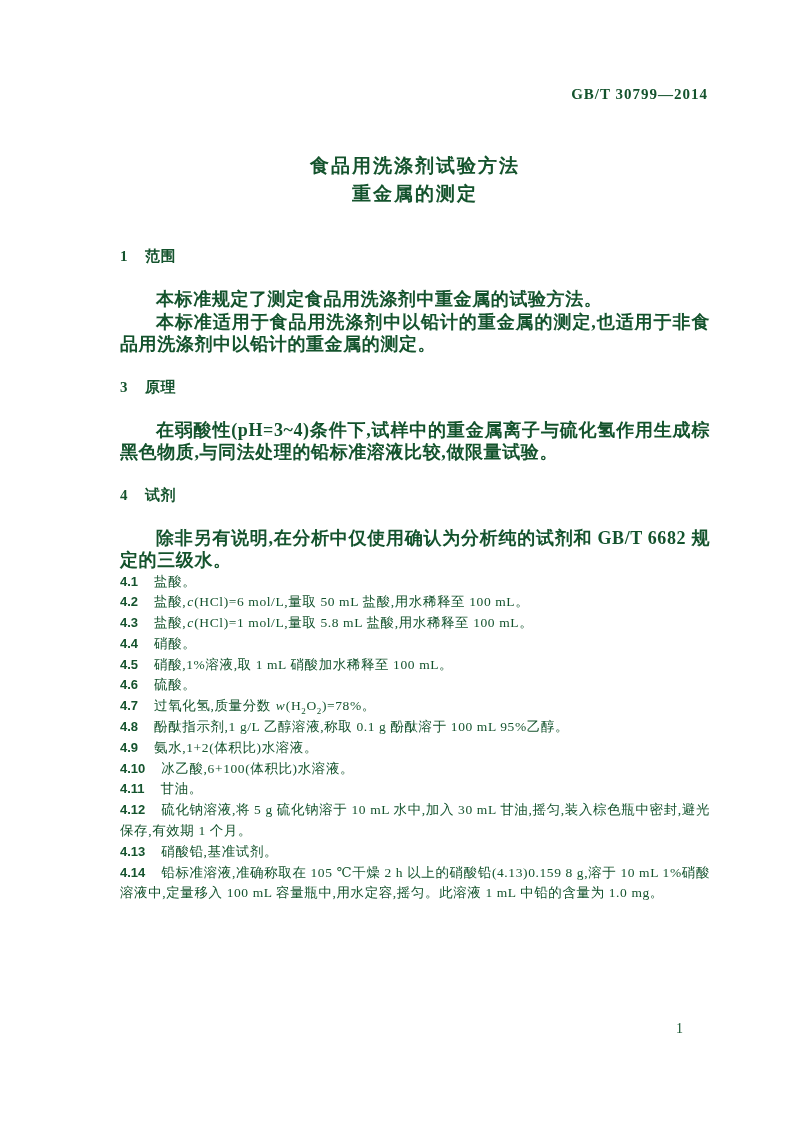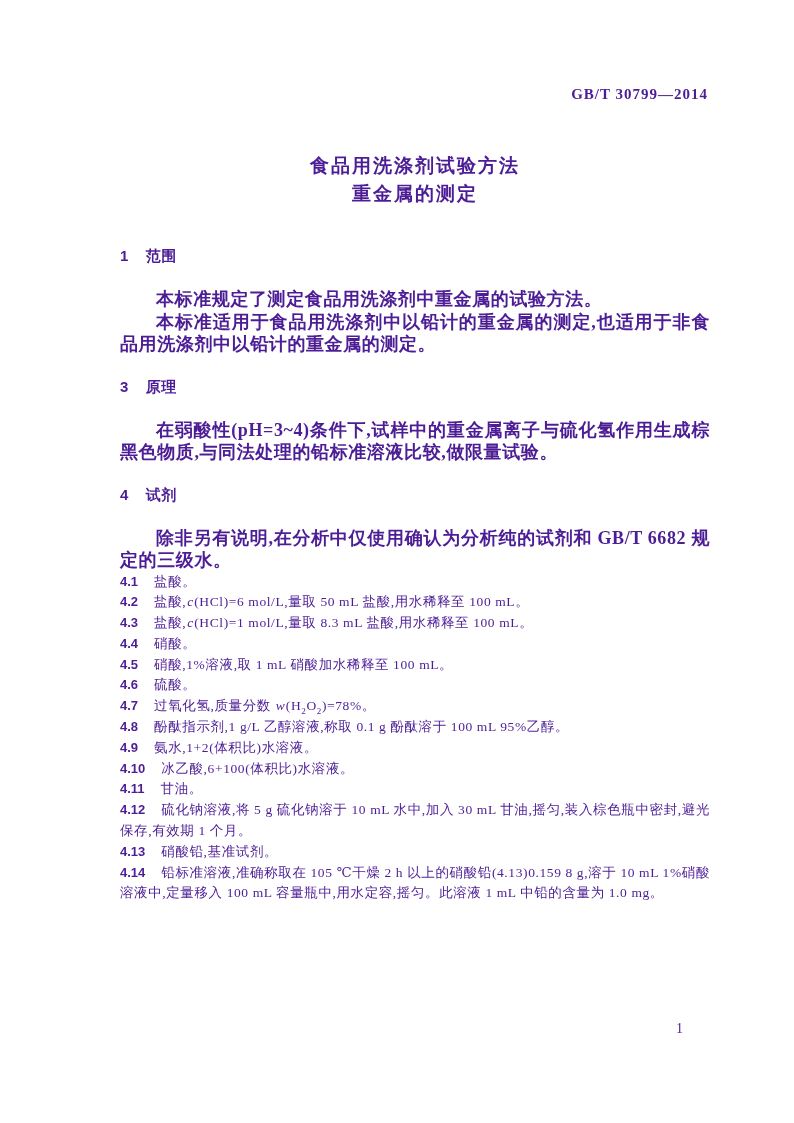--- a/index.html
+++ b/index.html
@@ -1,21 +1,21 @@
 <!DOCTYPE html>
 <html lang="zh"><head>
 <meta charset="utf-8">
 <style>
   html, body { margin: 0; padding: 0; background: #ffffff; }
   .page {
     position: relative;
     width: 794px;
     height: 1123px;
     background: #ffffff;
-    color: #4c1d95;
+    color: #14532d;
     font-family: "Liberation Serif", "DejaVu Serif", serif;
     overflow: hidden;
   }
   .header-code {
     position: absolute;
     top: 86px;
     right: 86px;
     font-family: "Liberation Serif", "DejaVu Serif", serif;
     font-weight: bold;
     font-size: 15px;
@@ -26,21 +26,21 @@
   }
   .title-block {
     text-align: center;
     font-family: "Liberation Sans", "DejaVu Sans", sans-serif;
     font-weight: bold;
     font-size: 19px;
     line-height: 28px;
     letter-spacing: 2px;
   }
   .section-heading {
-    font-family: Liberation Sans, sans-serif;
+    font-family: Liberation Serif, serif;
     font-weight: bold;
     font-size: 15px;
     line-height: 22px;
     letter-spacing: 0.5px;
     margin: 20px 0 21px 0;
   }
   .section:first-child .section-heading { margin-top: 37px; }
   .sec-num { margin-right: 17px; }
   .para {
     margin: 0;
@@ -111,21 +111,21 @@
             <p class="para">在弱酸性(pH=3~4)条件下,试样中的重金属离子与硫化氢作用生成棕黑色物质,与同法处理的铅标准溶液比较,做限量试验。</p>
           </div>
   </section>
 
   <section class="section">
     <h2 class="section-heading"><span class="sec-num">4</span><span class="sec-title">试剂</span></h2>
     <div class="section-content">
             <p class="para">除非另有说明,在分析中仅使用确认为分析纯的试剂和 GB/T 6682 规定的三级水。</p>
             <p class="item"><span class="item-num">4.1</span><span>盐酸。</span></p>
             <p class="item"><span class="item-num">4.2</span><span>盐酸,</span><em>c</em><span>(HCl)=6 mol/L,量取 50 mL 盐酸,用水稀释至 100 mL。</span></p>
-            <p class="item"><span class="item-num">4.3</span><span>盐酸,</span><em>c</em><span>(HCl)=1 mol/L,量取 8.3 mL 盐酸,用水稀释至 100 mL。</span></p>
+            <p class="item"><span class="item-num">4.3</span><span>盐酸,</span><em>c</em><span>(HCl)=1 mol/L,量取 5.8 mL 盐酸,用水稀释至 100 mL。</span></p>
             <p class="item"><span class="item-num">4.4</span><span>硝酸。</span></p>
             <p class="item"><span class="item-num">4.5</span><span>硝酸,1%溶液,取 1 mL 硝酸加水稀释至 100 mL。</span></p>
             <p class="item"><span class="item-num">4.6</span><span>硫酸。</span></p>
             <p class="item"><span class="item-num">4.7</span><span>过氧化氢,质量分数 </span><em>w</em><span>(H</span><sub>2</sub><span>O</span><sub>2</sub><span>)=78%。</span></p>
             <p class="item"><span class="item-num">4.8</span><span>酚酞指示剂,1 g/L 乙醇溶液,称取 0.1 g 酚酞溶于 100 mL 95%乙醇。</span></p>
             <p class="item"><span class="item-num">4.9</span><span>氨水,1+2(体积比)水溶液。</span></p>
             <p class="item"><span class="item-num">4.10</span><span>冰乙酸,6+100(体积比)水溶液。</span></p>
             <p class="item"><span class="item-num">4.11</span><span>甘油。</span></p>
             <p class="item"><span class="item-num">4.12</span><span>硫化钠溶液,将 5 g 硫化钠溶于 10 mL 水中,加入 30 mL 甘油,摇匀,装入棕色瓶中密封,避光保存,有效期 1 个月。</span></p>
             <p class="item"><span class="item-num">4.13</span><span>硝酸铅,基准试剂。</span></p>

